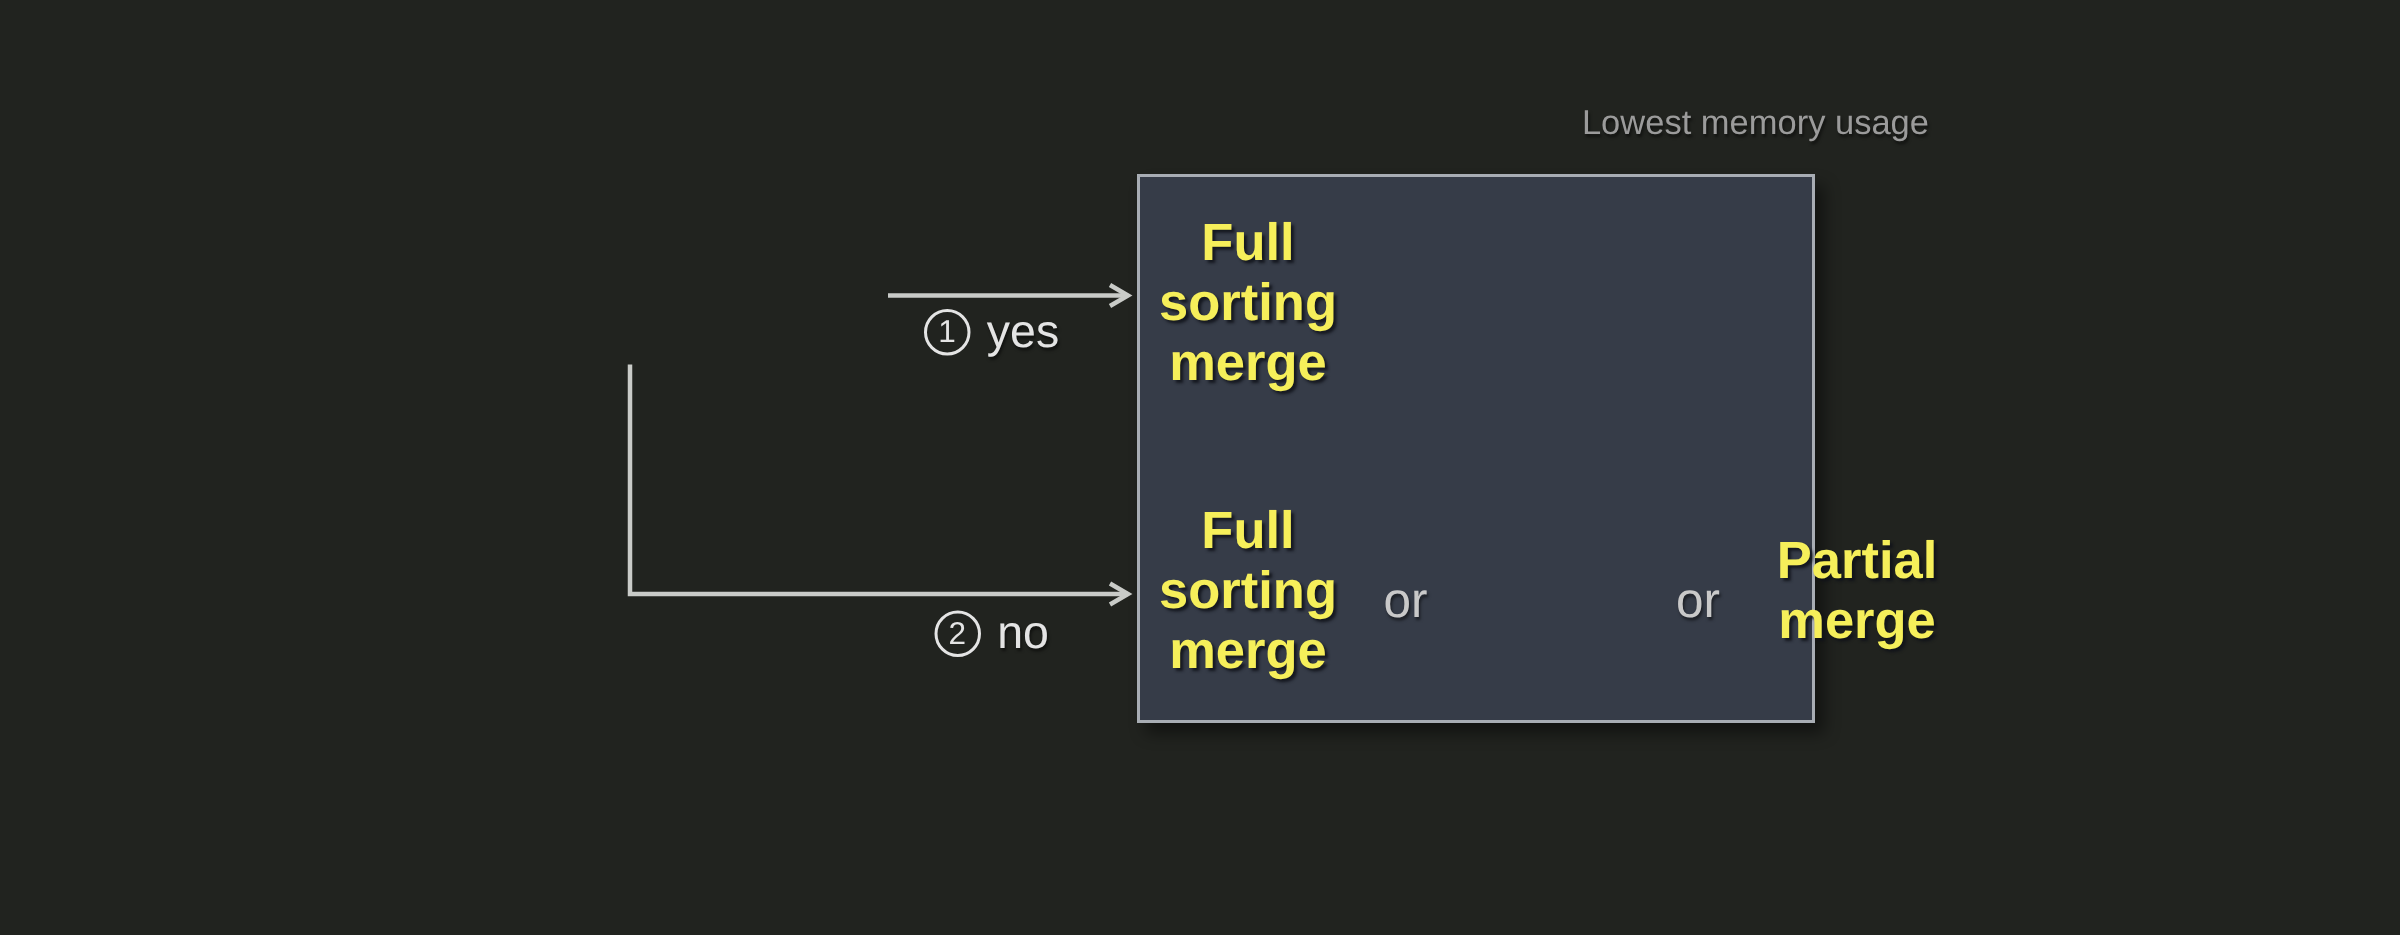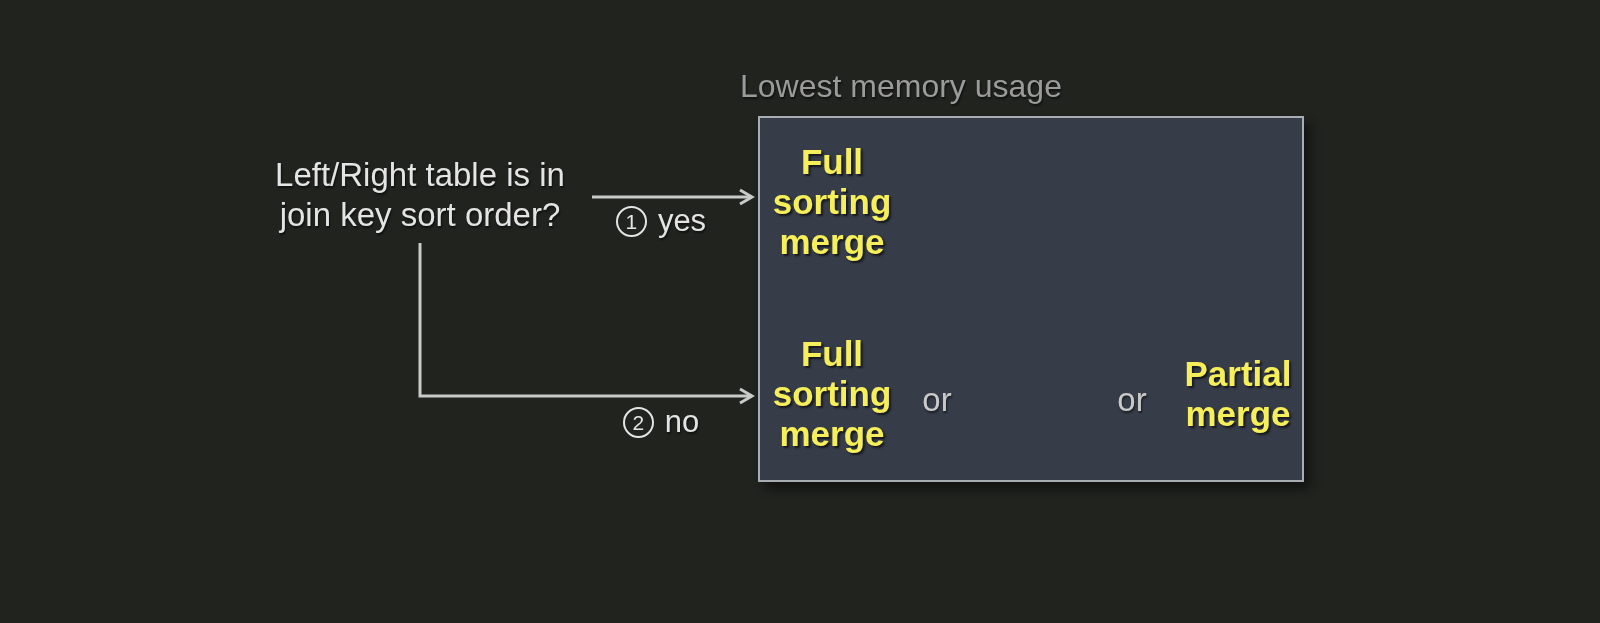--- a/index.html
+++ b/index.html
@@ -39,29 +39,29 @@
   .branch-yes{left:596px;top:203px;width:130px;}
   .branch-no{left:596px;top:404px;width:130px;}
   .num-circle{
     width:31px;height:31px;border:2px solid var(--color-text);border-radius:50%;
     display:inline-flex;align-items:center;justify-content:center;
     font-size:21px;line-height:1;flex:0 0 auto;
     text-shadow:none;
   }
 
   .caption{
-    position:absolute;left:740px;width:546px;text-align:left;
-    font-size:32px;color:var(--color-caption);
+    position:absolute;left:740px;width:546px;text-align:right;
+    font-size:23px;color:var(--color-caption);
     text-shadow:1px 2px 2px rgba(0,0,0,0.5);
   }
   .caption-top{top:68px;}
   .caption-bottom{top:484px;}
 
   .algo-box{
-    position:absolute;left:758px;top:116px;width:546px;height:366px;
+    position:absolute;left:758px;top:116px;width:452px;height:366px;
     background:var(--color-box_fill);
     border:2px solid var(--color-box_border);
     box-shadow:6px 7px 10px rgba(0,0,0,0.45);
     padding-left:16px;
   }
   .algo{
     position:absolute;transform:translate(-50%,-50%);
     font-size:35px;line-height:40px;font-weight:bold;text-align:center;
     color:var(--color-algorithm);white-space:pre-line;
     text-shadow:2px 2px 2px rgba(15,18,25,0.85);
@@ -76,22 +76,20 @@
     text-shadow:1px 2px 2px rgba(0,0,0,0.5);
   }
   .or-1{left:177px;top:282px;}
   .or-2{left:372px;top:282px;}
 </style>
 </head>
 <body>
 
 <div class="canvas">
 
-  <div class="question">Left/Right table is in
-join key sort order?</div>
 
   <svg class="lines-svg" width="1600" height="623" viewBox="0 0 1600 623" xmlns="http://www.w3.org/2000/svg">
     <defs>
       <marker id="arrowhead" markerUnits="userSpaceOnUse" markerWidth="18" markerHeight="20" refX="15" refY="10" orient="auto">
         <path d="M3,3 L15,10 L3,17" fill="none" stroke="currentColor" stroke-width="3"></path>
       </marker>
     </defs>
     <line x1="592" y1="197" x2="752" y2="197" marker-end="url(#arrowhead)"></line>
     <polyline points="420,243 420,396 752,396" marker-end="url(#arrowhead)"></polyline>
   </svg>

